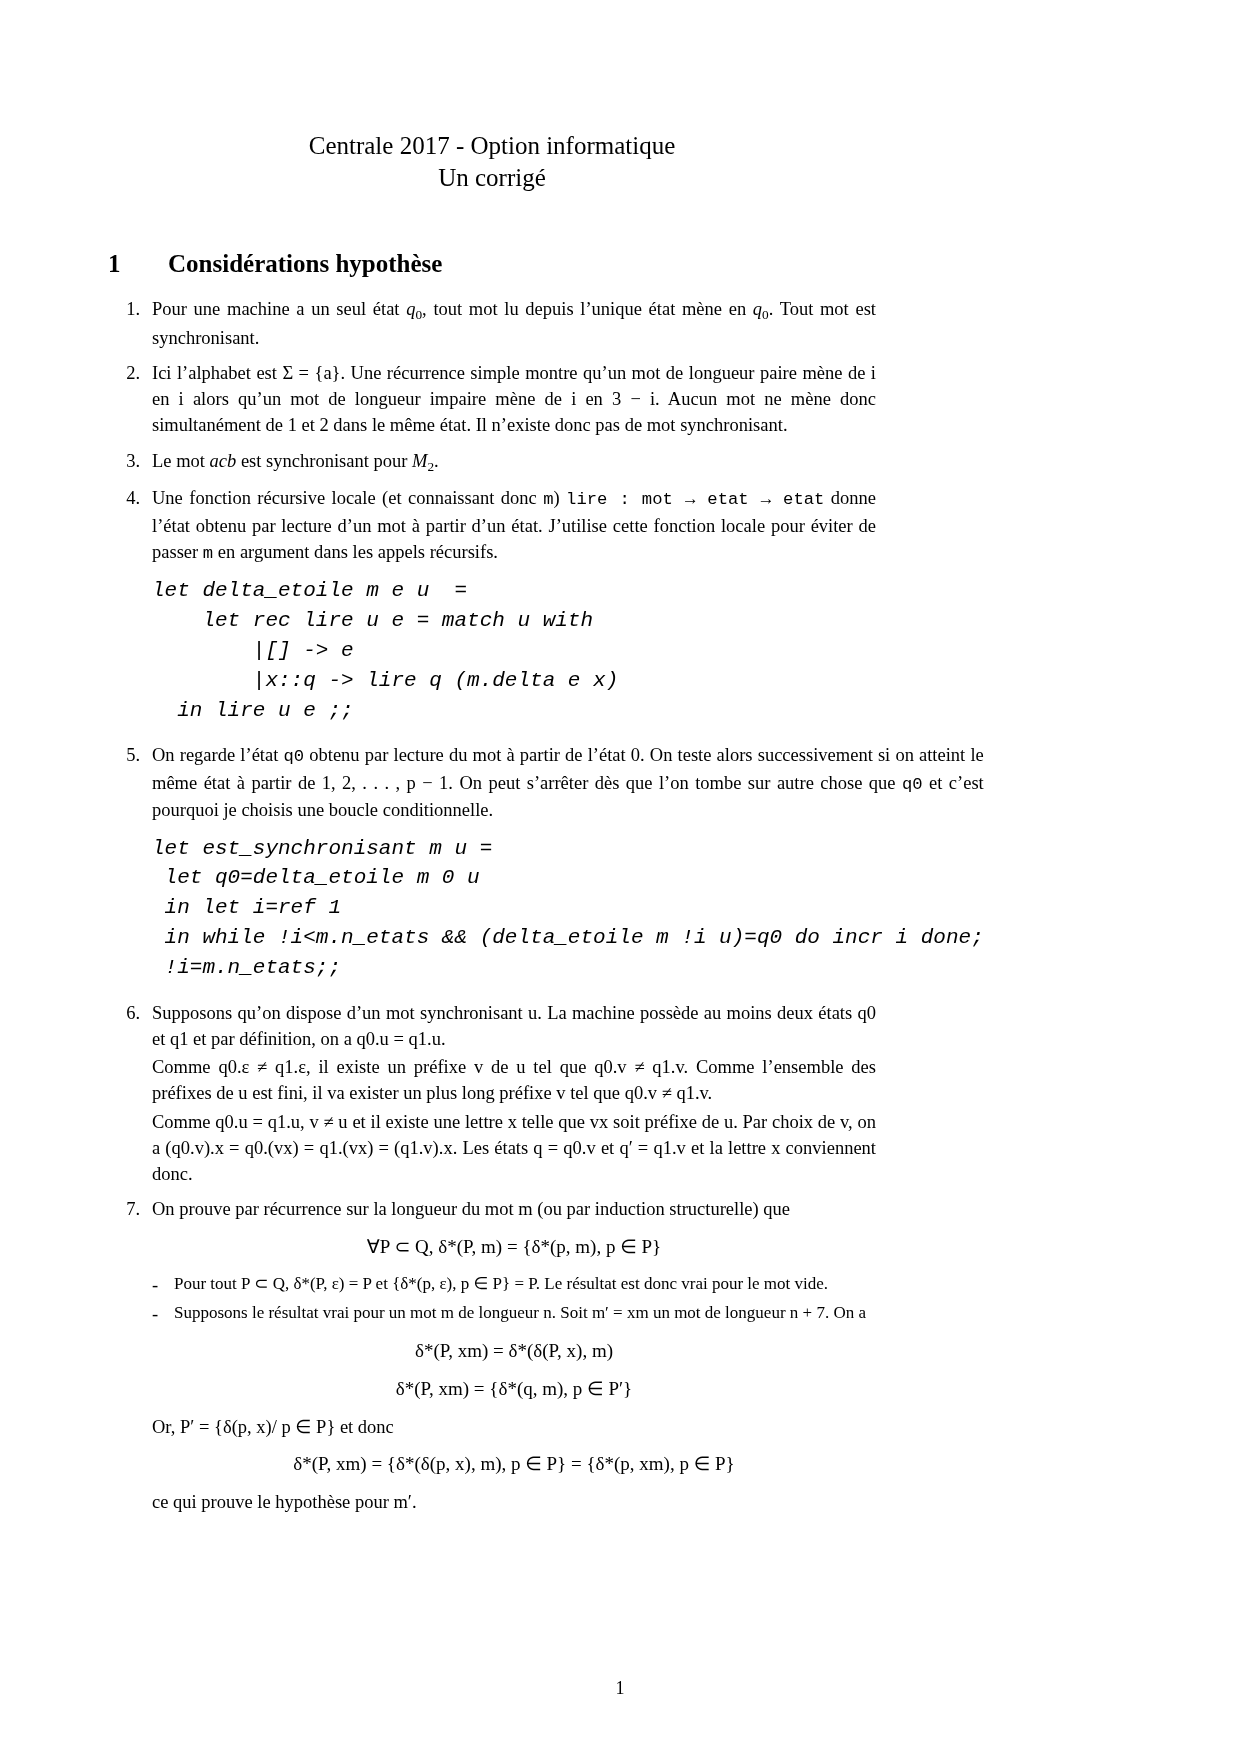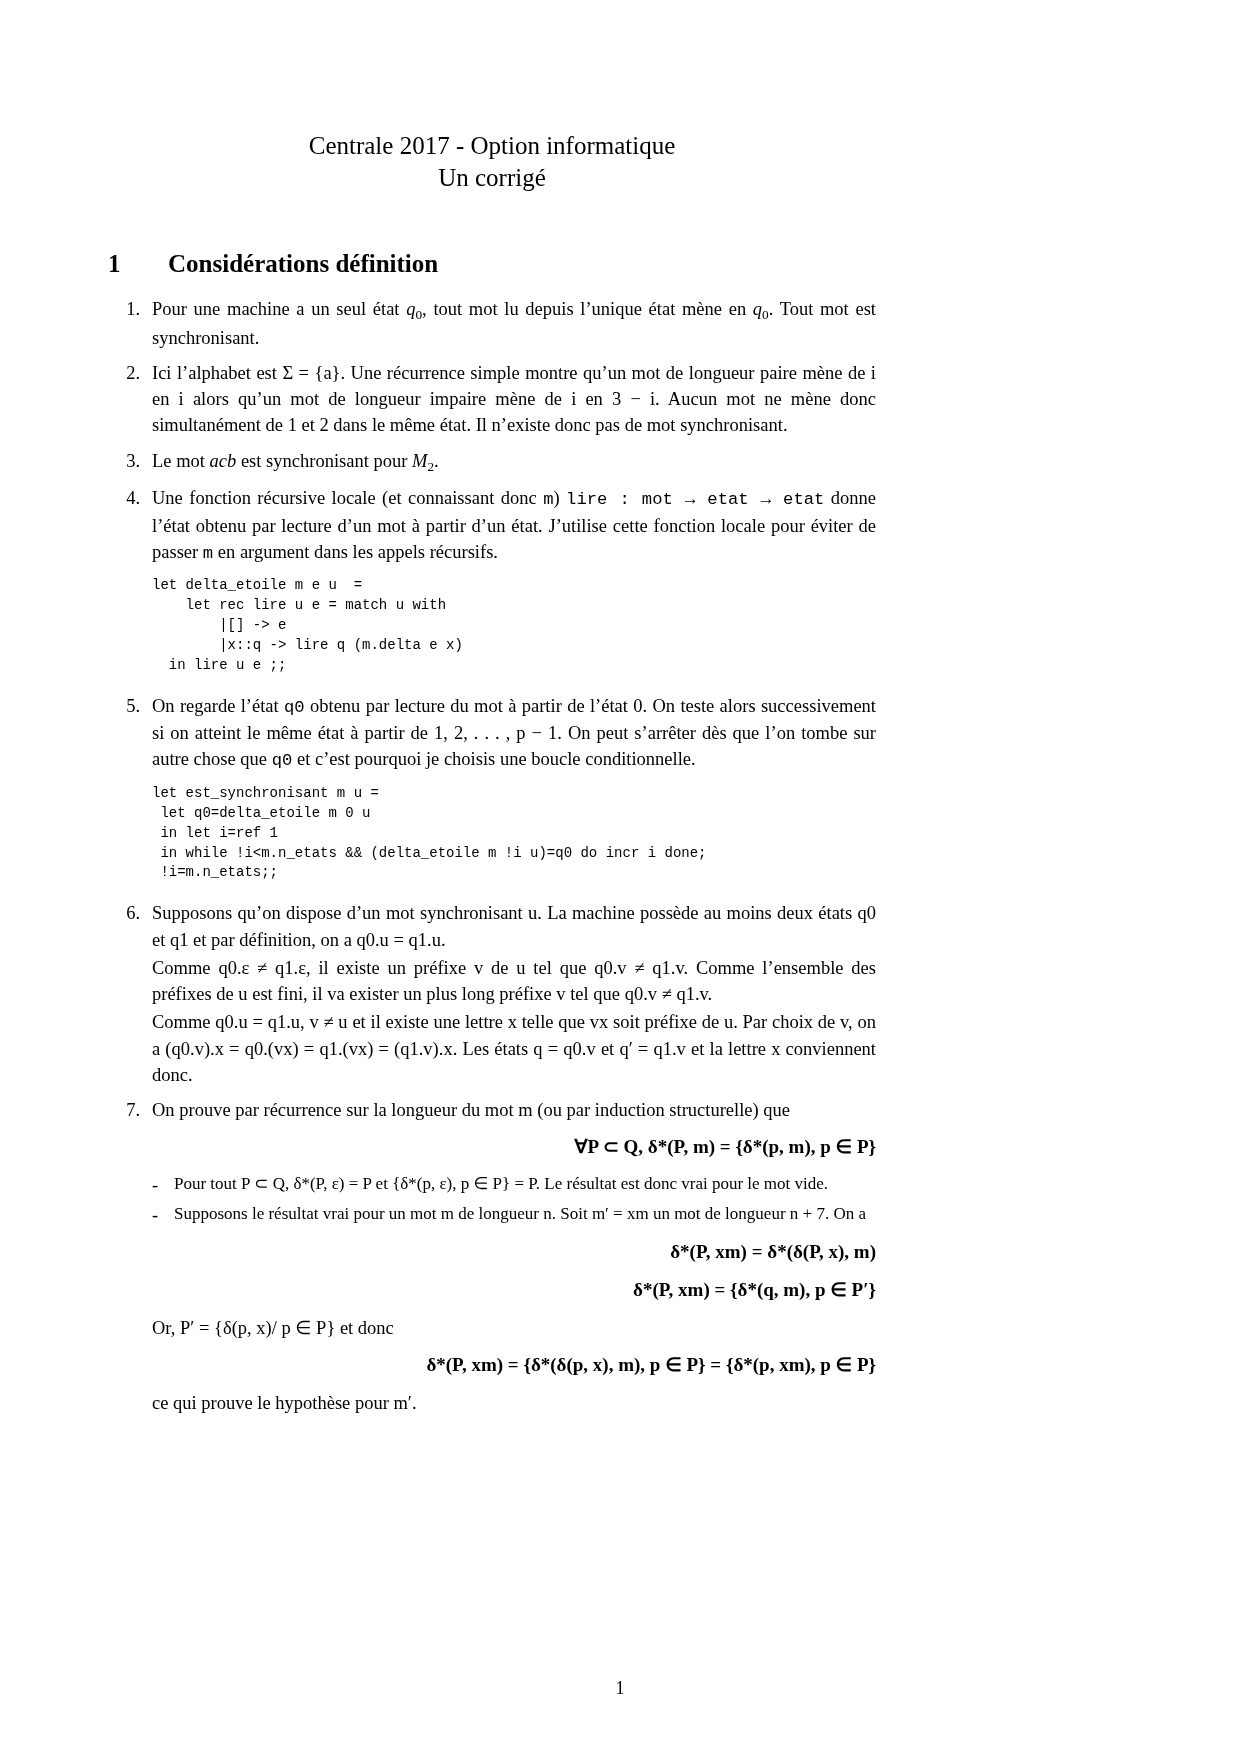--- a/index.html
+++ b/index.html
@@ -68,31 +68,31 @@
   .body p { margin: 0 0 2px 0; }
   i, .it { font-style: italic; }
   .mono, code, pre {
     font-family: "Liberation Mono", monospace;
     font-size: 17.2px;
   }
   pre.code {
     margin: 10px 0 10px 0;
     white-space: pre;
     line-height: 1.42;
-    font-size: 14px;
+    font-size: 21px;
+    font-style: italic;
   }
   .sub {
     font-size: 0.72em;
     vertical-align: -0.28em;
   }
   .eq {
-    text-align: right;
+    text-align: center;
     margin: 11px 0 11px 0;
     font-size: 19px;
-    font-weight: bold;
   }
   ul.dash {
     list-style: none;
     margin: 6px 0 0 0;
     padding: 0;
   }
   ul.dash > li {
     display: flex;
     align-items: flex-start;
     margin-bottom: 3px;
@@ -125,21 +125,21 @@
 
 <div class="page">
 
   <div class="title">
     <span class="title-line">Centrale 2017 - Option informatique</span>
     <span class="title-line">Un corrigé</span>
   </div>
 
   <h1 class="section">
     <span class="section-num">1</span>
-    <span>Considérations définition</span>
+    <span>Considérations hypothèse</span>
   </h1>
 
   <ol class="main">
 
     <li>
       <span class="num">1.</span>
       <div class="body">
         <p><span>Pour une machine a un seul état </span><i>q</i><span class="sub">0</span><span>, tout mot lu depuis l’unique état mène en </span><i>q</i><span class="sub">0</span><span>. Tout mot est synchronisant.</span></p>
       </div>
     </li>

